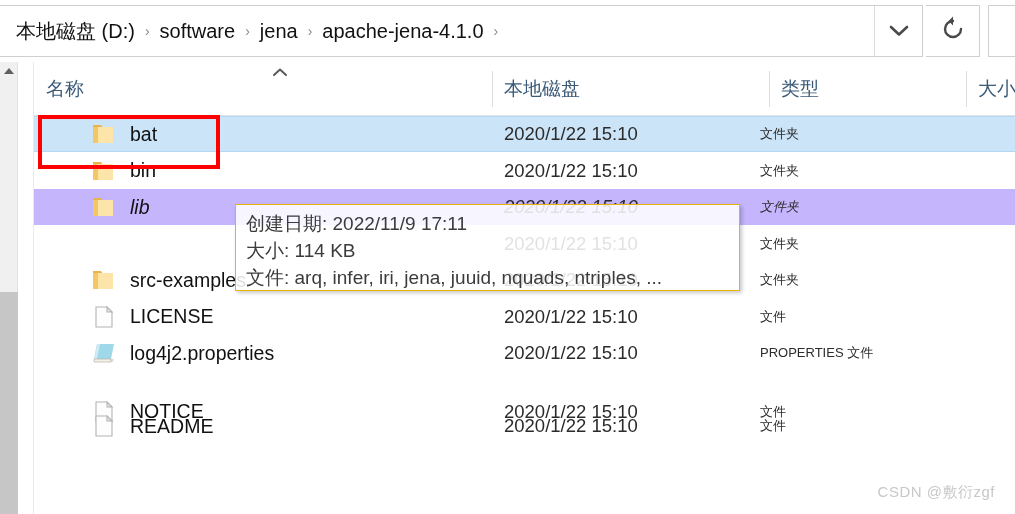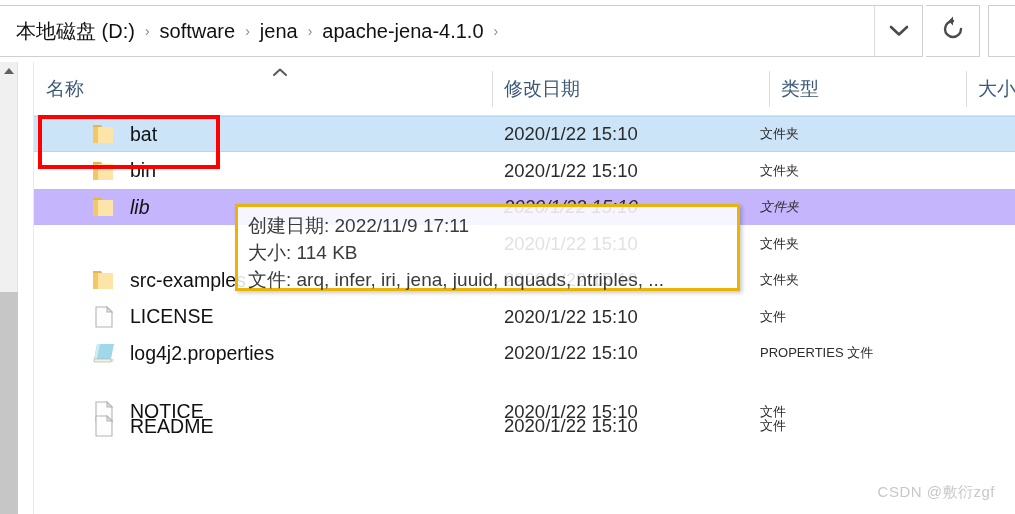--- a/index.html
+++ b/index.html
@@ -115,21 +115,21 @@
   .fname { font-size: 19.5px; color: #111; }
   .icon-wrap {
     width: 40px; display: flex; align-items: center; justify-content: center;
     margin-left: 14px; margin-right: 6px;
   }
 
   
   .tooltip {
     position: absolute; left: 235px; top: 204px; width: 505px; height: 87px;
     background: rgba(255,255,255,0.86);
-    border: 3px solid #eab308;
+    border: 1px solid #eab308;
     box-shadow: 2px 2px 4px rgba(0,0,0,0.22);
     padding: 5px 10px 0 10px;
     z-index: 40;
   }
   .tip-line {
     font-size: 19px; color: #3b3b3b; line-height: 27px; white-space: nowrap;
   }
 
   
   .annot-rect {
@@ -188,21 +188,21 @@
   <div class="colheader">
     <div class="col" id="col-name">
       <span>名称</span>
       <span class="sort-caret">
         <svg width="18" height="10" viewBox="0 0 18 10">
           <path d="M3 8 L9 2.5 L15 8" stroke="#5a5a5a" stroke-width="2" fill="none" stroke-linecap="round" stroke-linejoin="round"></path>
         </svg>
       </span>
     </div>
     <div class="col divider" id="col-date">
-      <span>修改日期</span>
+      <span>本地磁盘</span>
     </div>
     <div class="col divider" id="col-type">
       <span>类型</span>
     </div>
     <div class="col divider" id="col-size">
       <span>大小</span>
     </div>
   </div>
 
   <div class="filelist" id="filelist">

